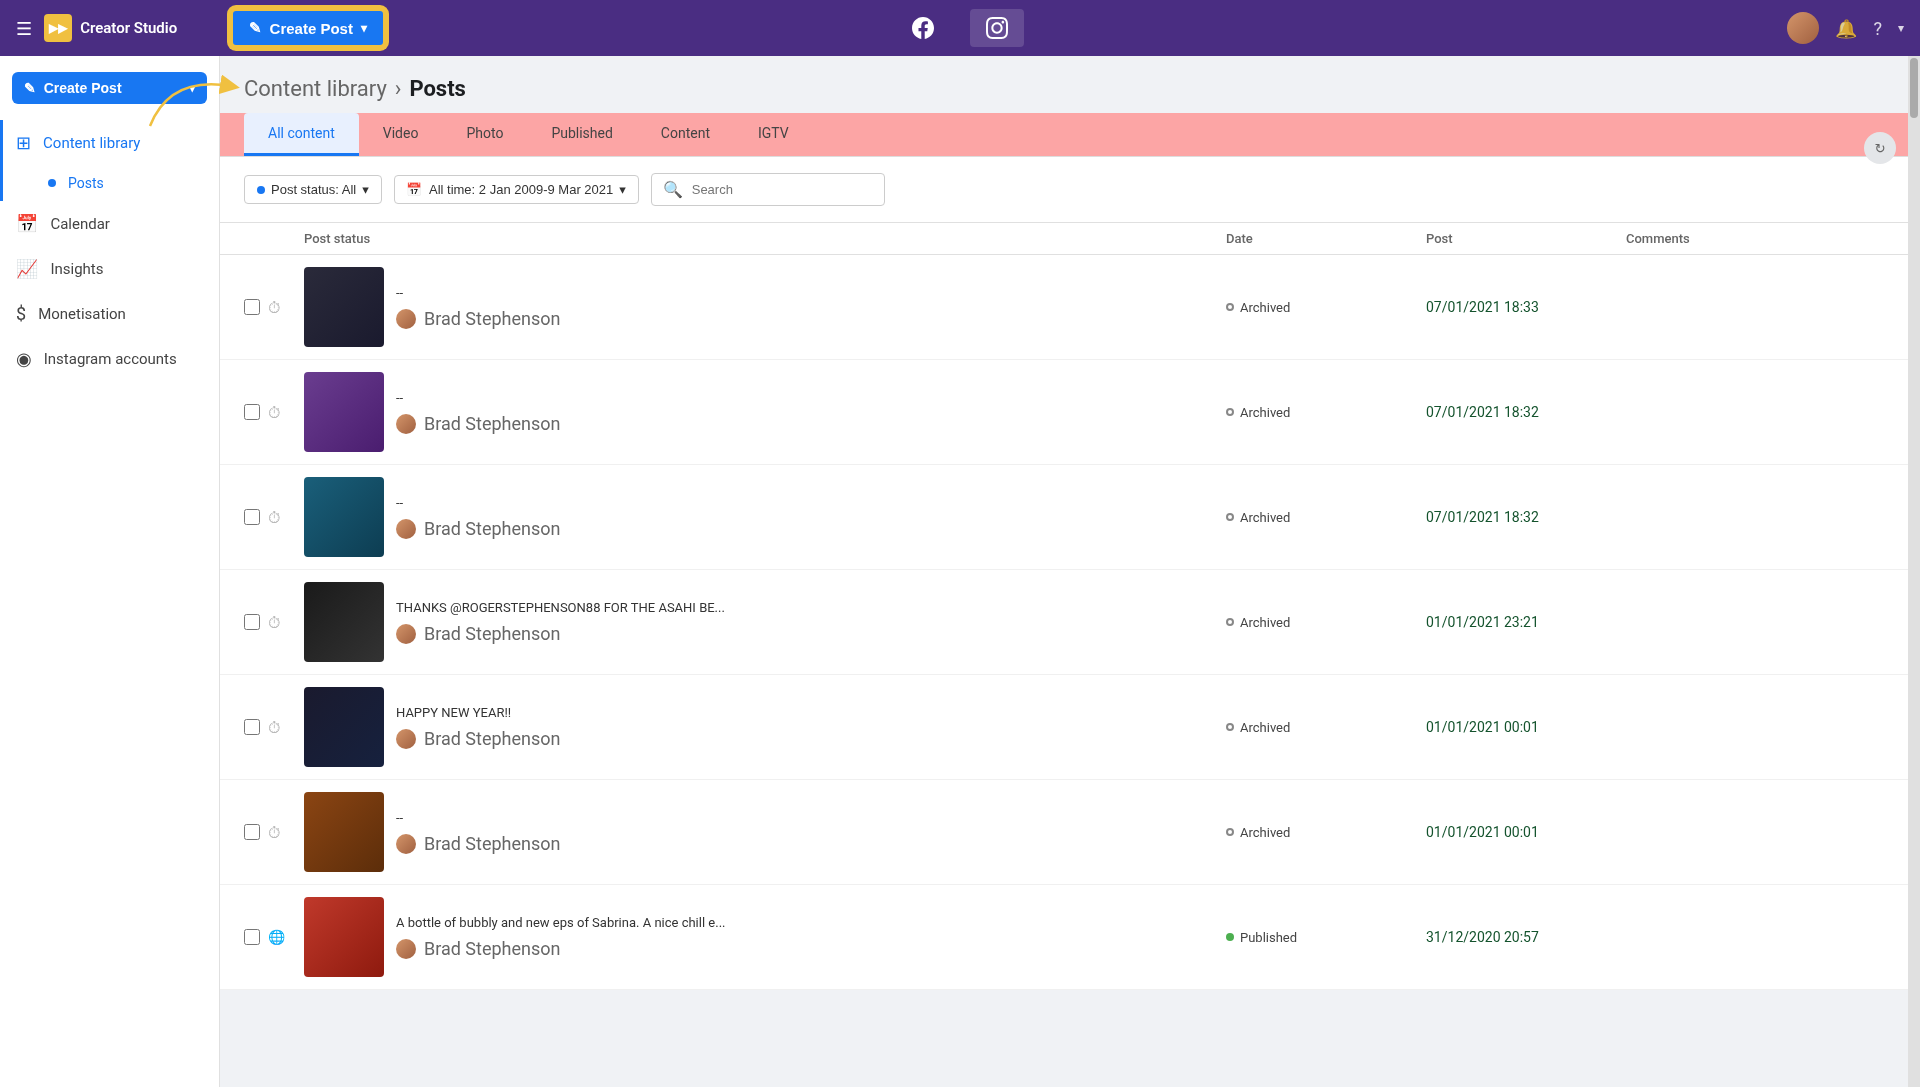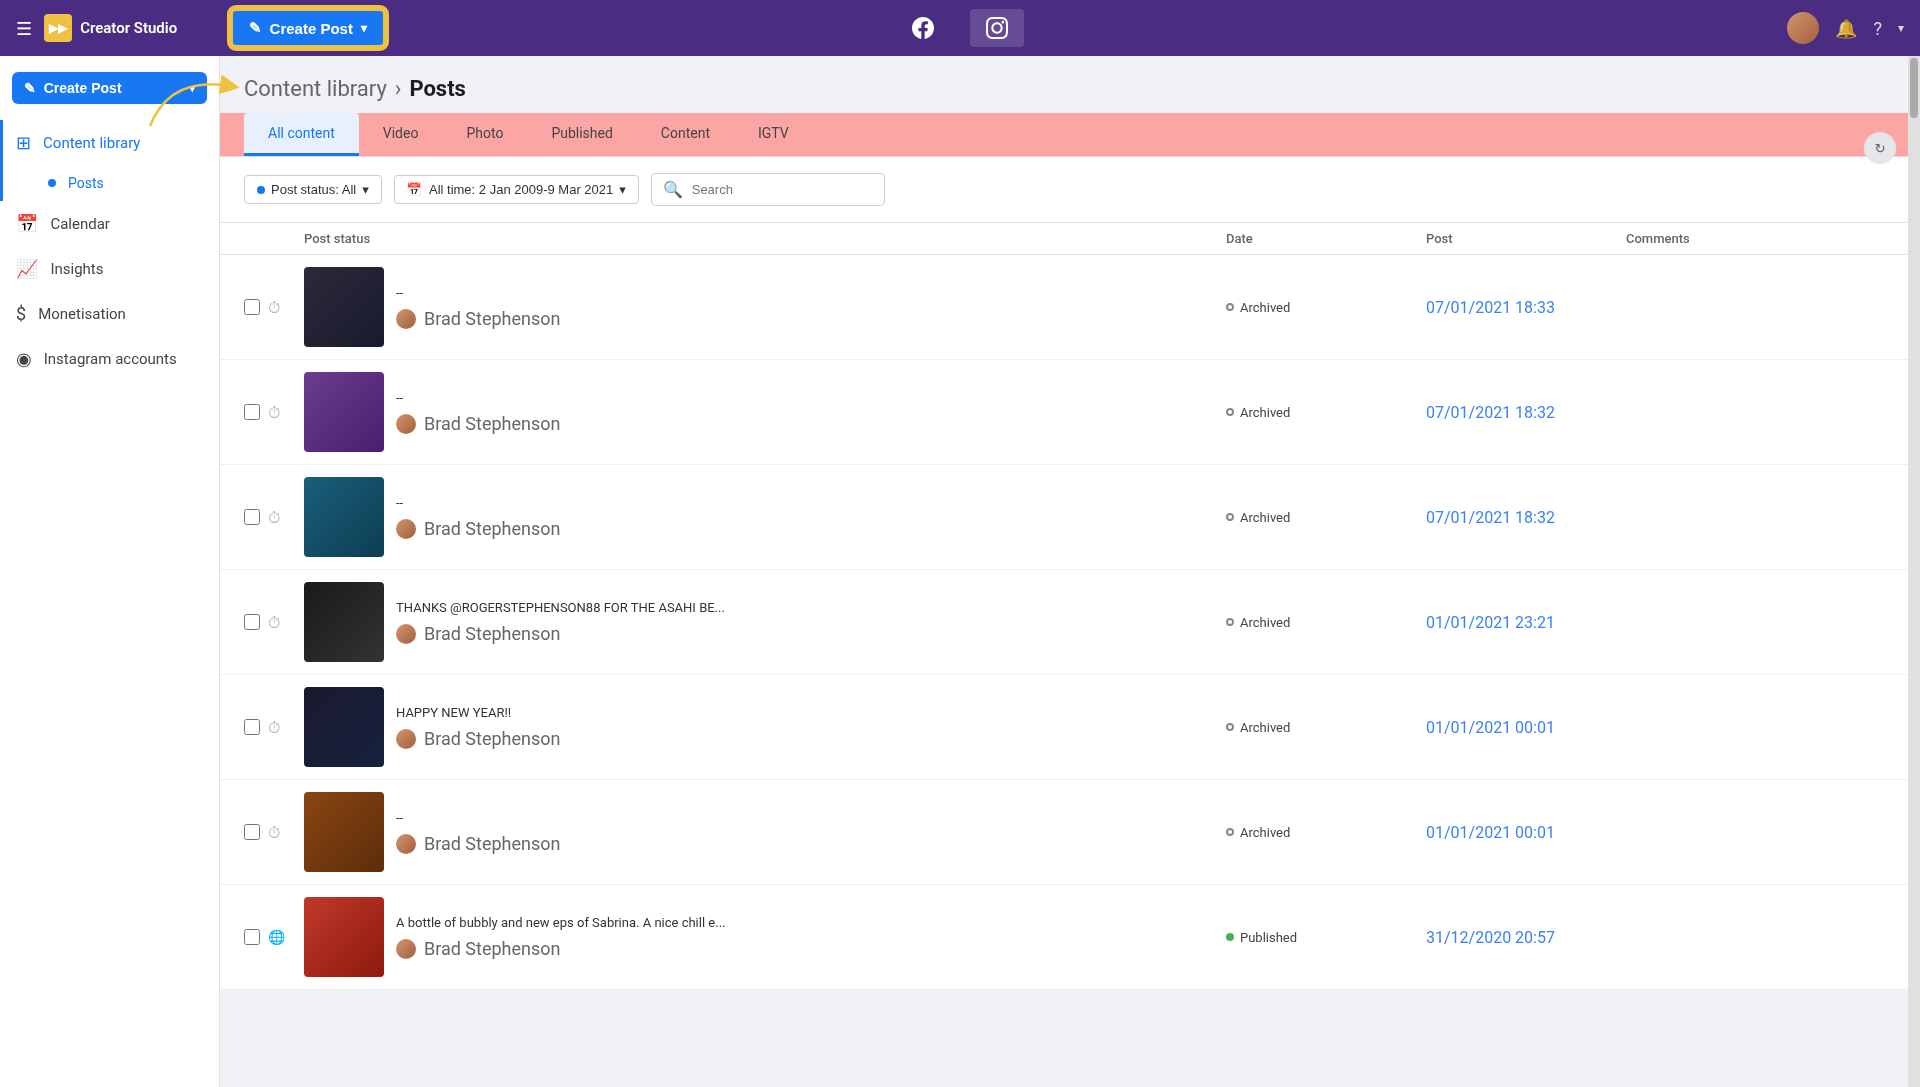--- a/index.html
+++ b/index.html
@@ -245,21 +245,21 @@
       flex-shrink: 0;
     }
     .post-info { display: flex; flex-direction: column; gap: 8px; }
     .post-title { font-size: 13px; color: #333; }
     .post-author { display: flex; align-items: center; gap: 8px; font-size: 18px; color: #666; }
     .author-avatar { width: 20px; height: 20px; border-radius: 50%; background: linear-gradient(135deg, #d4956a, #a06040); flex-shrink: 0; }
     .status-cell { display: flex; align-items: center; gap: 6px; font-size: 13px; color: #444; }
     .status-dot { width: 8px; height: 8px; border-radius: 50%; }
     .status-dot.archived { background: transparent; border: 2px solid #888; }
     .status-dot.published { background: #4caf50; }
-    .date-cell { font-size: 16px; color: #3b82f6; }
+    .date-cell { font-size: 14px; color: #14532d; }
     .clock-icon { color: #aaa; font-size: 16px; }
 
     
     .thumb-dark { background: linear-gradient(135deg, #2a2a3a, #1a1a2e); }
     .thumb-purple { background: linear-gradient(135deg, #6a3d8f, #4a1d6f); }
     .thumb-teal { background: linear-gradient(135deg, #1a5f7a, #0d3d52); }
     .thumb-dark2 { background: linear-gradient(135deg, #1a1a1a, #333); }
     .thumb-warm { background: linear-gradient(135deg, #8b4513, #5c2d0a); }
     .thumb-night { background: linear-gradient(135deg, #1a1a2e, #16213e); }
     .thumb-festive { background: linear-gradient(135deg, #c0392b, #8e1a0e); }

